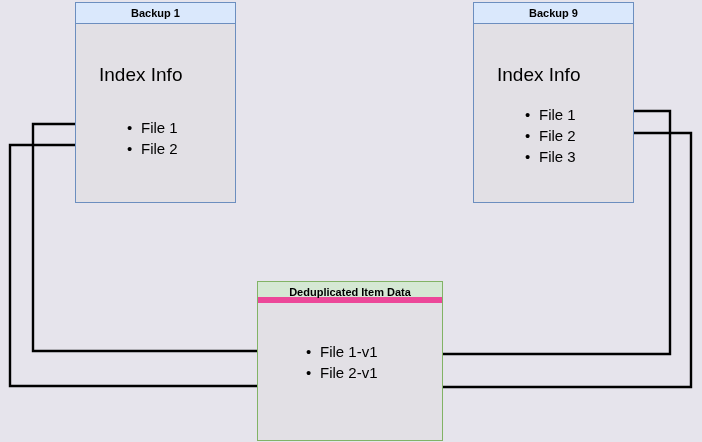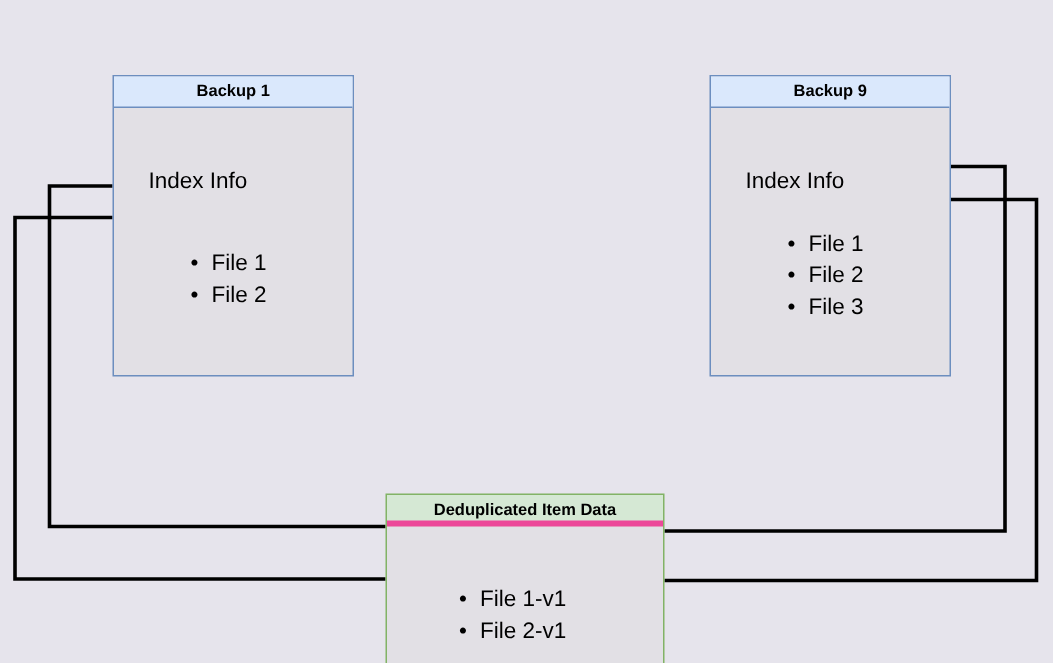--- a/index.html
+++ b/index.html
@@ -25,47 +25,46 @@
     left: 0; top: 0;
     width: 702px;
     height: 442px;
     pointer-events: none;
   }
   .box {
     position: absolute;
     box-sizing: border-box;
     border: 1px solid #6c8ebf;
     background: #e2e0e5;
-    margin-top: 48px;
   }
   .box.green {
     border: 1px solid #82b366;
   }
   .box-header {
     box-sizing: border-box;
     height: 21px;
     line-height: 20px;
     text-align: center;
     font-size: 11px;
     font-weight: bold;
     color: #000000;
     background: #dae8fc;
     border-bottom: 1px solid #6c8ebf;
   }
   .box-header.green {
     background: #d5e8d4;
-    border-bottom: 4px solid #ec4899;
+    border-bottom: 6px solid #ec4899;
   }
   .box-body {
     position: relative;
     height: calc(100% - 21px);
   }
   .index-label {
     position: absolute;
-    font-size: 15px;
+    font-size: 19px;
     color: #000000;
     white-space: nowrap;
   }
   .file-list {
     position: absolute;
     margin: 0;
     padding: 0;
     list-style: none;
   }
   .file-list li {

